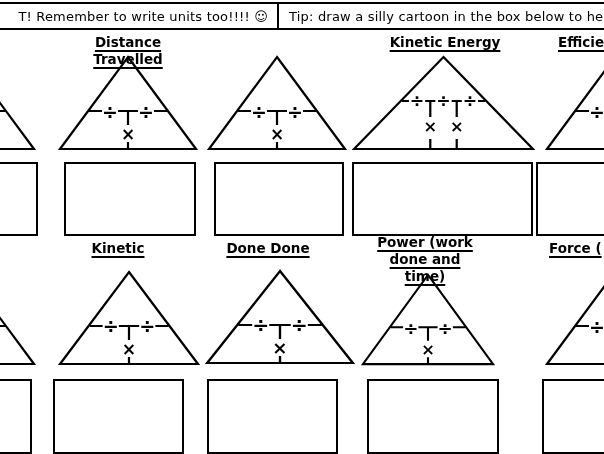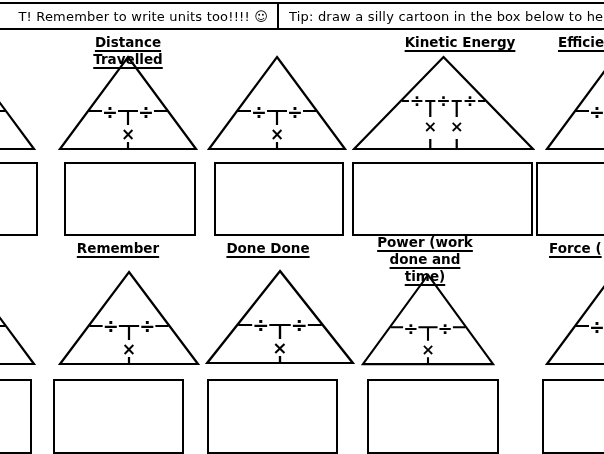--- a/index.html
+++ b/index.html
@@ -34,21 +34,21 @@
 <div class="sheet">
 
   <div class="note-box note-left" style="left:-14px;top:2px;width:280px;">
     <span>T! Remember to write units too!!!! ☺</span>
   </div>
   <div class="note-box note-right" style="left:277px;top:2px;width:400px;">
     <span>Tip: draw a silly cartoon in the box below to help you</span>
   </div>
 
   <div class="sec-title" style="left:58px;top:34px;width:140px;">Distance Travelled</div>
-  <div class="sec-title" style="left:370px;top:34px;width:180px;">Kinetic Energy</div>
+  <div class="sec-title" style="left:355px;top:34px;width:180px;">Kinetic Energy</div>
   <div class="sec-title align-left" style="left:558px;top:34px;width:140px;">Efficiency</div>
 
   <div class="tri" style="left:-104px;top:55px;width:140px;height:96px;">
   <svg viewBox="0 0 140 96" preserveAspectRatio="none">
     <polygon points="70,2 138,94 2,94" fill="none" stroke="#000" stroke-width="2.2"></polygon>
     <path d="M31 56 H44 M60 56 H80 M96 56 H109" stroke="#000" stroke-width="2.2" fill="none"></path>
     <path d="M70 56 V70 M70 87 V94" stroke="#000" stroke-width="2.2" fill="none"></path>
     <text class="sym" x="52" y="57" font-size="19" text-anchor="middle" dominant-baseline="central">÷</text>
     <text class="sym" x="88" y="57" font-size="19" text-anchor="middle" dominant-baseline="central">÷</text>
     <text class="sym" x="70" y="79" font-size="17" text-anchor="middle" dominant-baseline="central">×</text>
@@ -96,21 +96,21 @@
     <text class="sym" x="70" y="79" font-size="17" text-anchor="middle" dominant-baseline="central">×</text>
   </svg>
 </div>
 
   <div class="cartoon-box" style="left:-60px;top:162px;width:94px;height:70px;"></div>
   <div class="cartoon-box" style="left:64px;top:162px;width:128px;height:70px;"></div>
   <div class="cartoon-box" style="left:214px;top:162px;width:126px;height:70px;"></div>
   <div class="cartoon-box" style="left:352px;top:162px;width:177px;height:70px;"></div>
   <div class="cartoon-box" style="left:536px;top:162px;width:110px;height:70px;"></div>
 
-  <div class="sec-title" style="left:48px;top:240px;width:140px;">Remember</div>
+  <div class="sec-title" style="left:48px;top:240px;width:140px;">Kinetic</div>
   <div class="sec-title" style="left:198px;top:240px;width:140px;">Done Done</div>
   <div class="sec-title" style="left:368px;top:234px;width:114px;text-align:center;">Power (work done and time)</div>
   <div class="sec-title align-left" style="left:549px;top:240px;width:70px;">Force (</div>
 
   <div class="tri" style="left:-104px;top:270px;width:140px;height:96px;">
   <svg viewBox="0 0 140 96" preserveAspectRatio="none">
     <polygon points="70,2 138,94 2,94" fill="none" stroke="#000" stroke-width="2.2"></polygon>
     <path d="M31 56 H44 M60 56 H80 M96 56 H109" stroke="#000" stroke-width="2.2" fill="none"></path>
     <path d="M70 56 V70 M70 87 V94" stroke="#000" stroke-width="2.2" fill="none"></path>
     <text class="sym" x="52" y="57" font-size="19" text-anchor="middle" dominant-baseline="central">÷</text>

